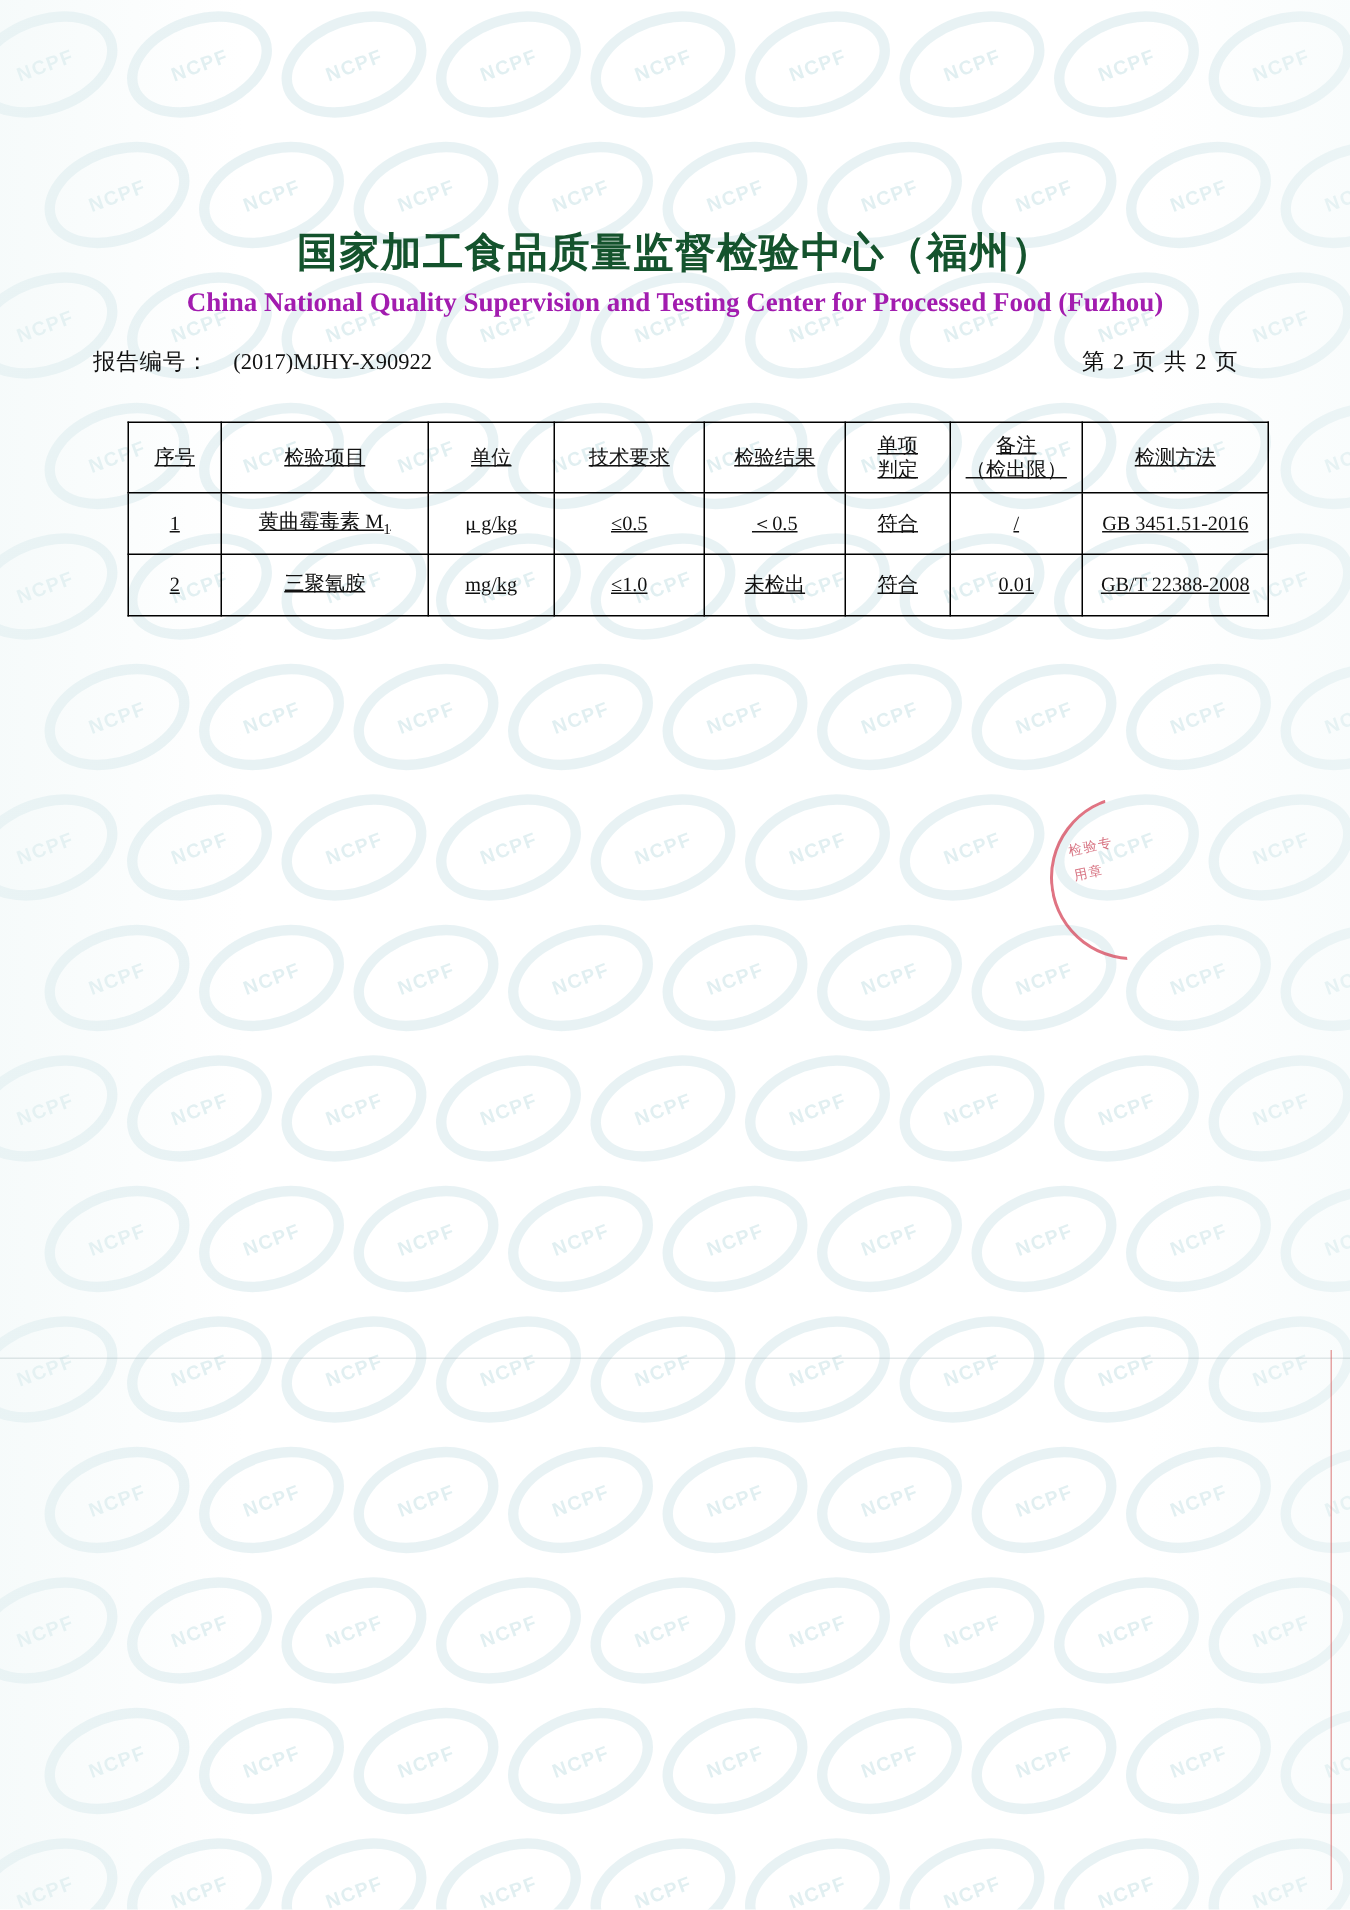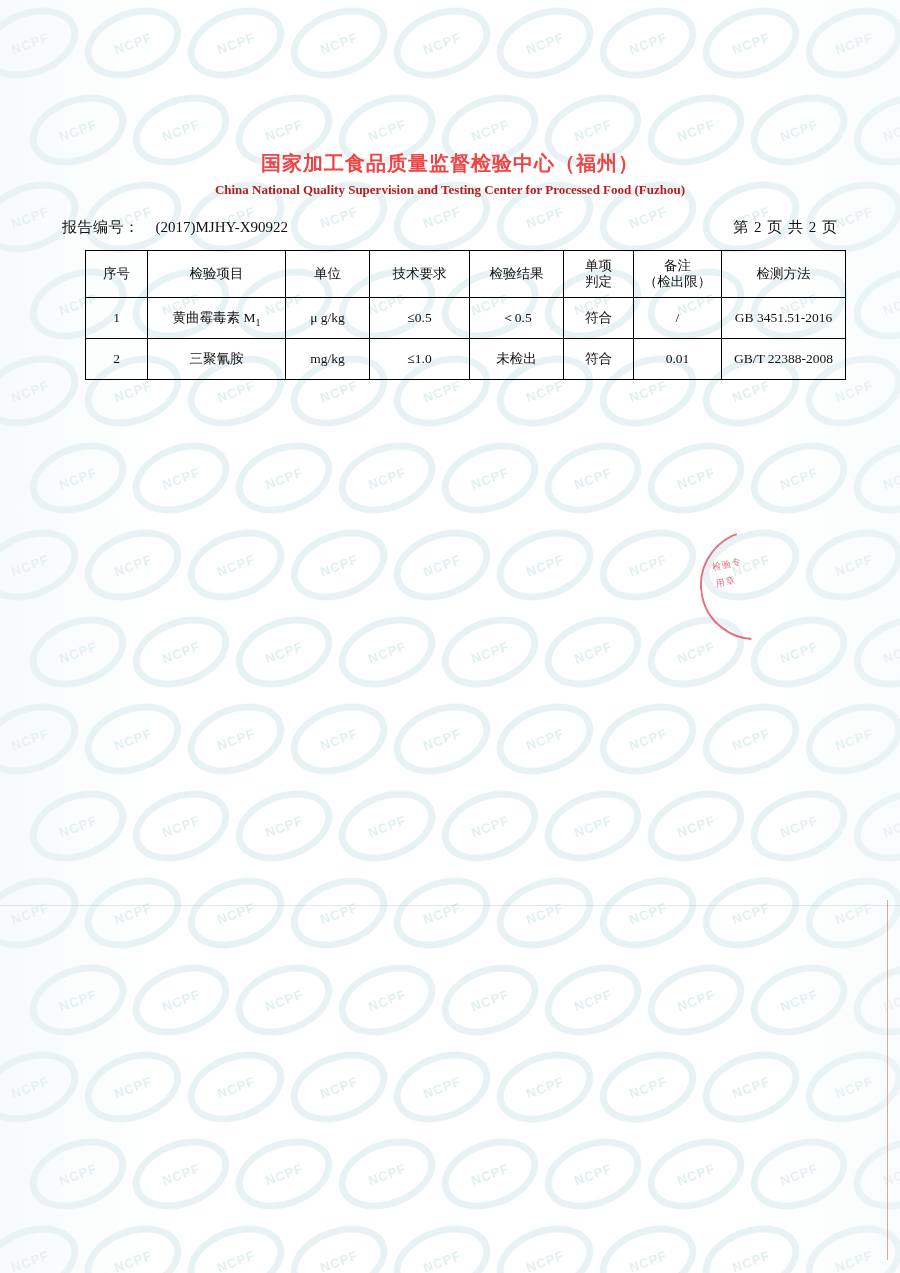--- a/index.html
+++ b/index.html
@@ -48,52 +48,52 @@
     height: 1273px;
   }
 
   .header-block {
     text-align: center;
     padding-top: 150px;
   }
   .org-cn {
     font-family: "Liberation Serif", serif;
     font-weight: bold;
-    font-size: 20px;
+    font-size: 27px;
     letter-spacing: 1px;
-    color: #ef4444;
+    color: #14532d;
     margin: 0;
   }
   .org-en {
     font-family: "Liberation Serif", serif;
     font-weight: bold;
-    font-size: 13px;
+    font-size: 18px;
     margin: 5px 0 16px 0;
-    color: #b91c1c;
+    color: #a21caf;
   }
   .doc-title-cn {
     font-family: "Liberation Serif", serif;
     font-weight: bold;
     font-size: 28px;
     letter-spacing: 14px;
     margin: 14px 0 0 0;
     color: #101010;
   }
   .doc-title-en {
     font-family: "Liberation Serif", serif;
     font-weight: bold;
     font-size: 20px;
     letter-spacing: 5px;
     margin: 2px 0 0 0;
     color: #101010;
   }
 
   .meta-row {
     position: relative;
-    margin: 6px 0 0 0;
+    margin: 6px 12px 0 0;
     height: 30px;
   }
   .report-no {
     position: absolute;
     left: 62px;
     top: 4px;
     font-size: 15px;
     white-space: nowrap;
   }
   .report-no .label {
@@ -115,22 +115,23 @@
   .page-count {
     position: absolute;
     right: 62px;
     top: 4px;
     font-size: 15px;
     letter-spacing: 1px;
   }
 
   
   .table-wrap {
-    margin: 6px auto 0 auto;
+    margin: 23px auto 0 auto;
     width: 730px;
+    text-decoration: underline;
   }
   table.report {
     border-collapse: collapse;
     width: 100%;
     table-layout: fixed;
   }
   table.report th,
   table.report td {
     border: 1px solid #000;
     text-align: center;

